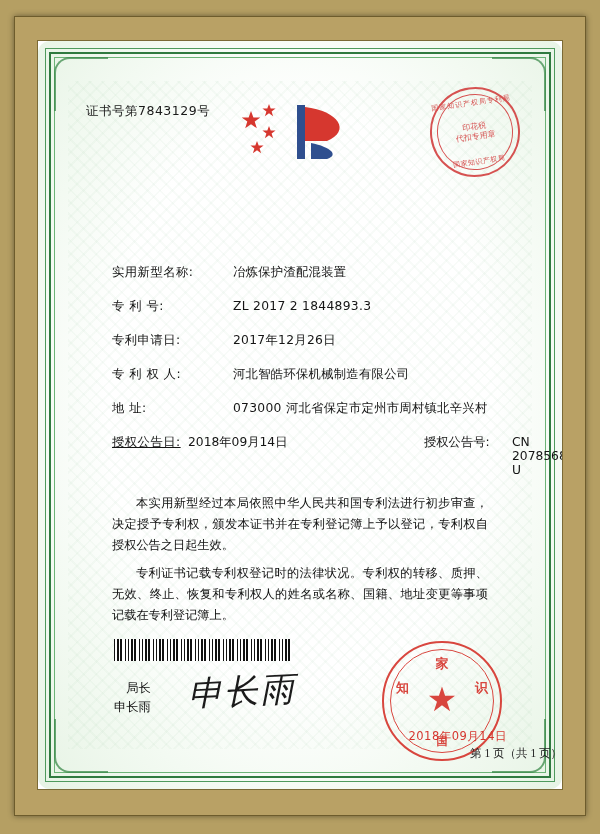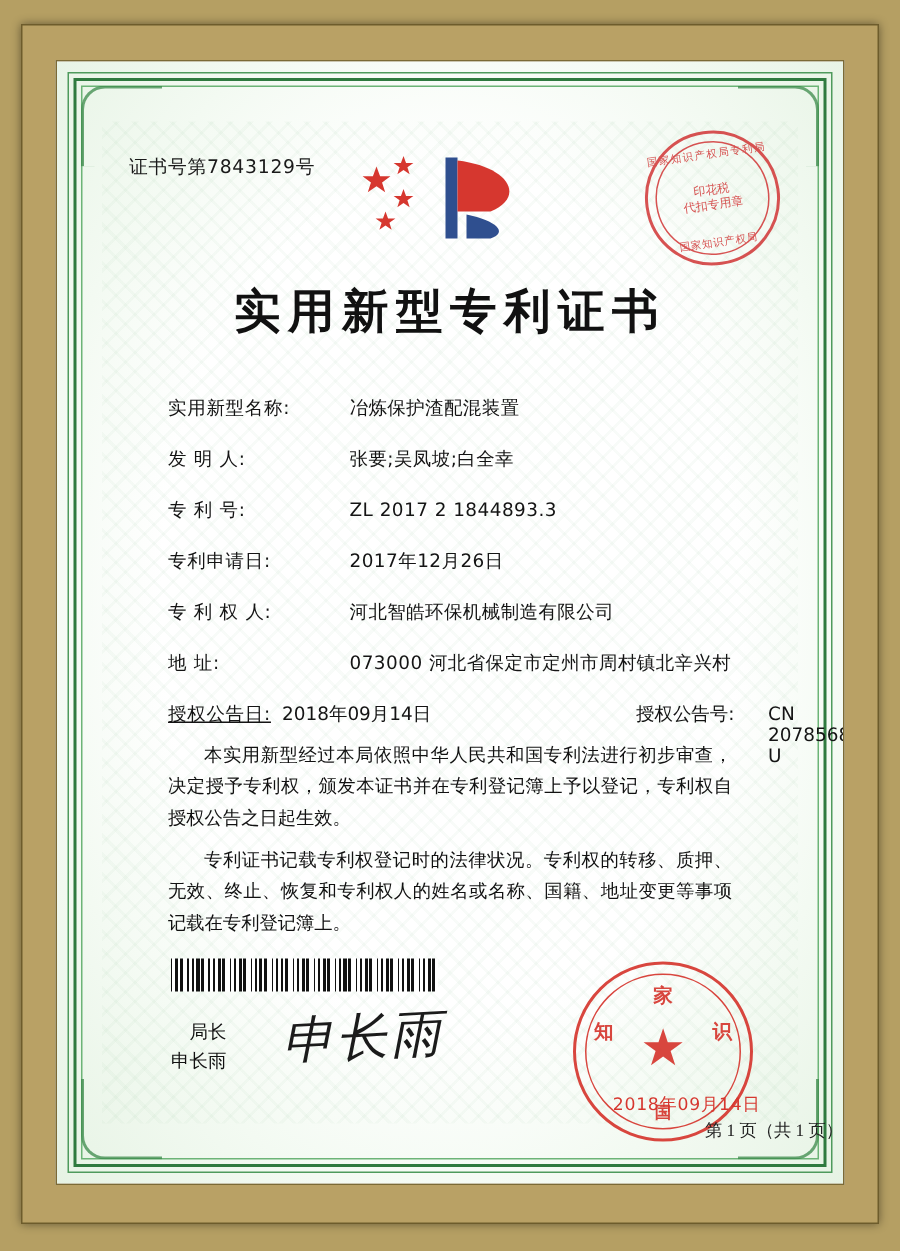--- a/index.html
+++ b/index.html
@@ -48,20 +48,21 @@
     background: #ffffff;
     overflow: hidden;
   }
 
   
   .cert {
     position: absolute;
     inset: 0;
     background:
       radial-gradient(ellipse at 50% 48%, #ffffff 52%, #f3faf2 74%, #e6f3e4 100%);
+    border-radius: 12px;
   }
   .green-border {
     position: absolute;
     left: 11px; top: 11px; right: 11px; bottom: 11px;
     border: 2px solid #2f7a3f;
     outline: 1px solid #4e9a5c;
     outline-offset: 3px;
   }
   .green-border::before {
     content: "";
@@ -331,30 +332,25 @@
           </svg>
         </div>
 
         <div class="top-seal">
           <div class="ring"></div>
           <div class="arc-text">国家知识产权局专利局</div>
           <div class="mid">印花税<br>代扣专用章</div>
           <div class="bot">国家知识产权局</div>
         </div>
 
-        <div class="title">实用新型专利证书</div>
 
         <div class="fields">
           <div class="field-row">
             <div class="field-label">实用新型名称:</div>
             <div class="field-value">冶炼保护渣配混装置</div>
-          </div>
-          <div class="field-row">
-            <div class="field-label">发 明 人:</div>
-            <div class="field-value">张要;吴凤坡;白全幸</div>
           </div>
           <div class="field-row">
             <div class="field-label">专 利 号:</div>
             <div class="field-value">ZL 2017 2 1844893.3</div>
           </div>
           <div class="field-row">
             <div class="field-label">专利申请日:</div>
             <div class="field-value">2017年12月26日</div>
           </div>
           <div class="field-row">

